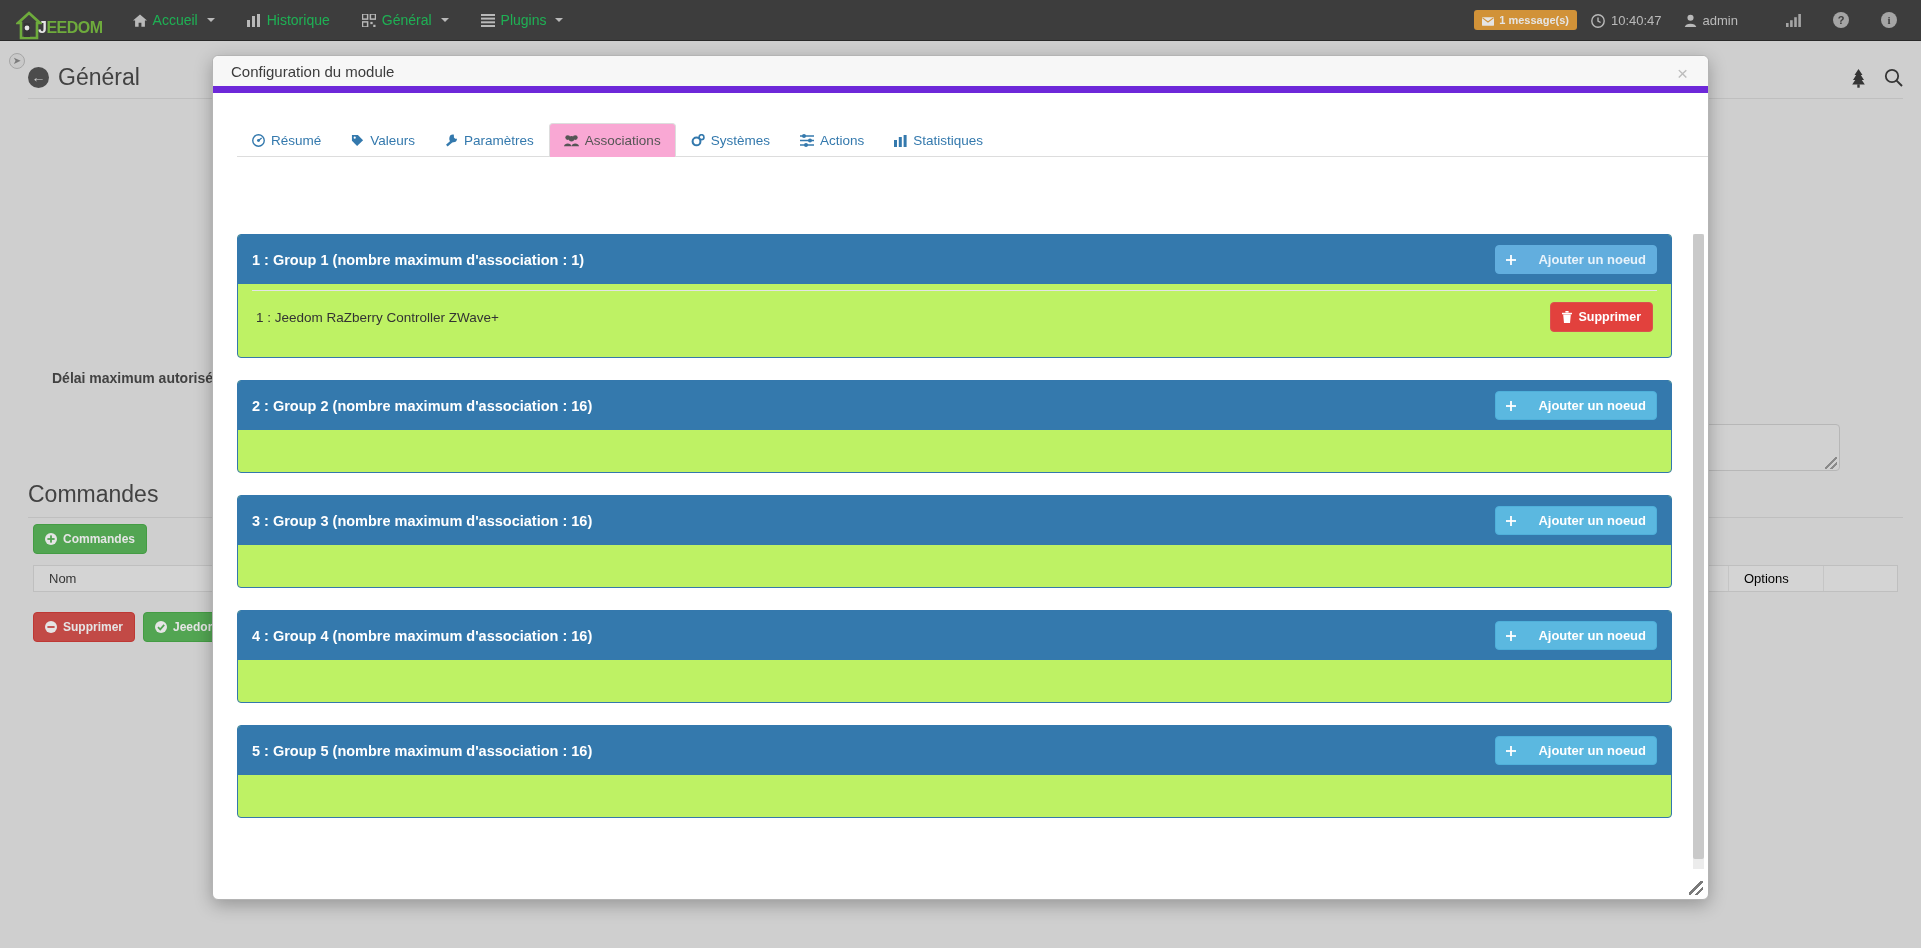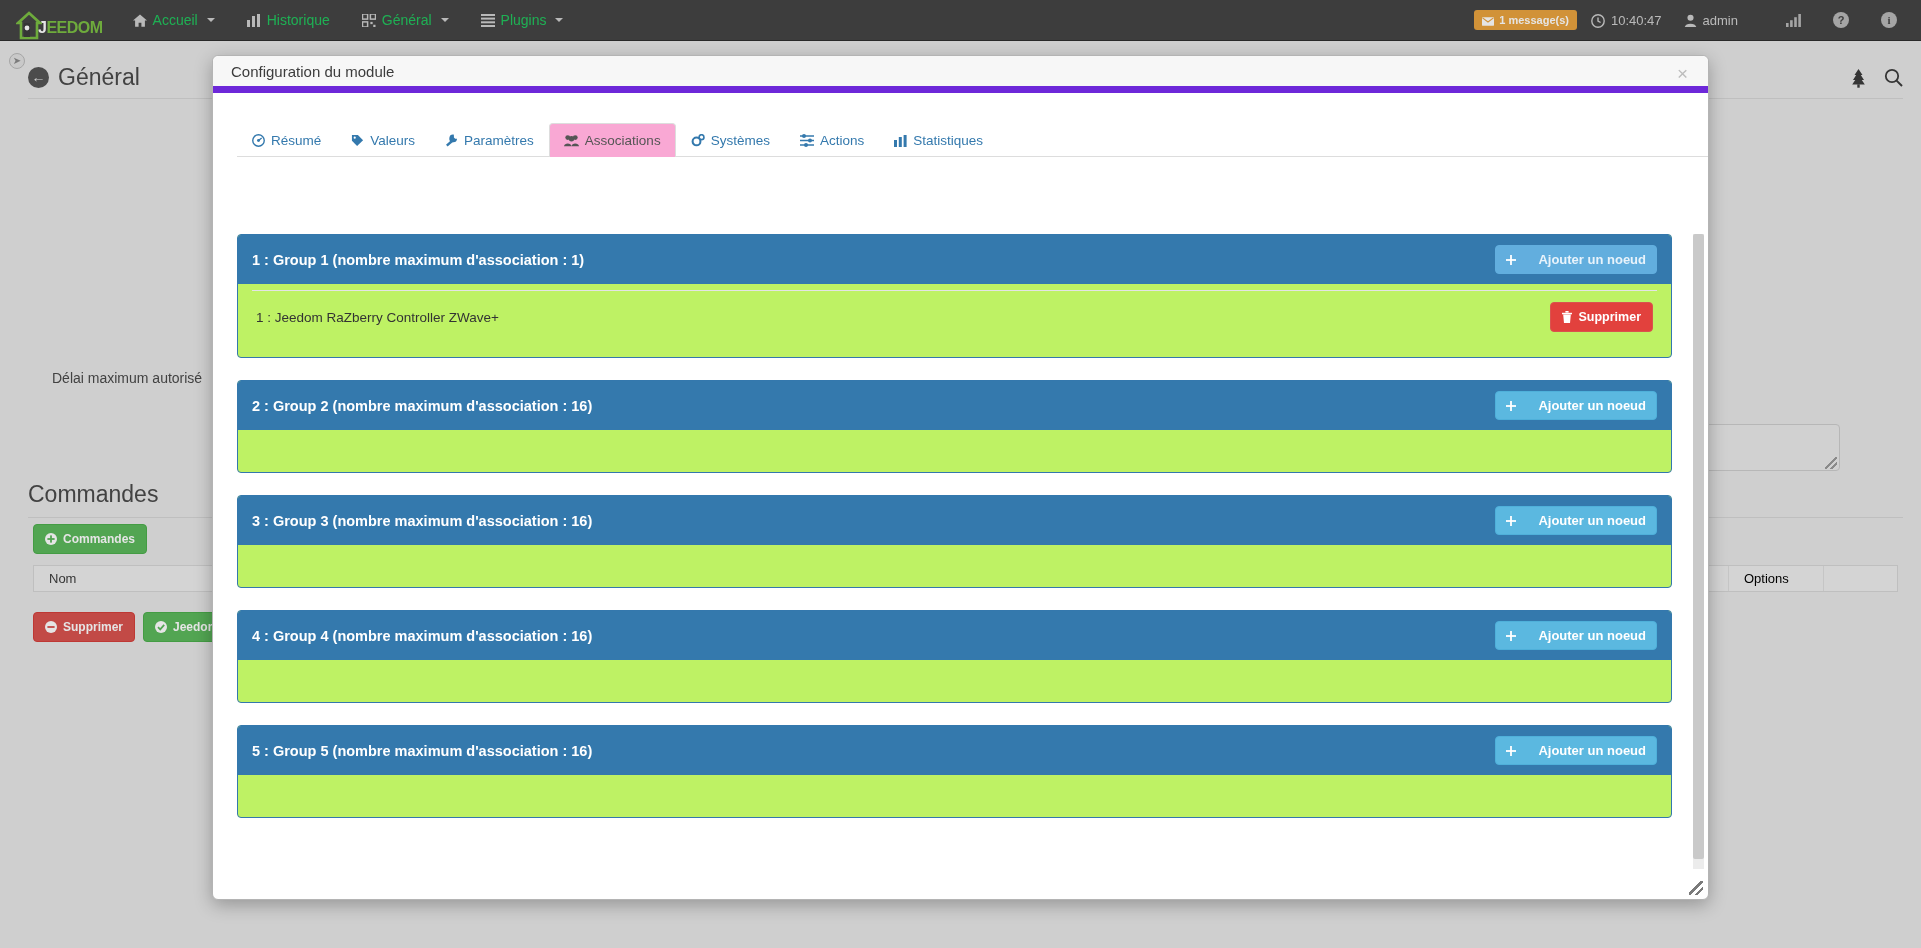--- a/index.html
+++ b/index.html
@@ -68,21 +68,21 @@
     display: flex; align-items: center;
     border-bottom: 1px solid #d5d5d5;
   }
   .page-title { font-size: 23px; color: #4a4a4a; display: flex; align-items: center; gap: 9px; font-weight: normal;}
   .circle-back {
     width: 21px; height: 21px; border-radius: 50%; background: #555;
     color: #e7e7e7; font-size: 14px; line-height: 20px; text-align: center; font-weight: bold;
   }
   .page-head-right { margin-left: auto; display: flex; align-items: center; gap: 16px; color: #3c3c3c; font-size: 19px; }
 
-  .bg-label { position: absolute; left: 42px; top: 329px; font-size: 14px; color: #4a4a4a; font-weight: normal; white-space: nowrap;}
+  .bg-label { position: absolute; left: 42px; top: 329px; font-size: 14px; color: #4a4a4a; font-weight: bold; white-space: nowrap;}
   .bg-section-title { position: absolute; left: 18px; top: 440px; font-size: 23px; color: #4a4a4a; }
   .bg-section-rule { position: absolute; left: 18px; right: 18px; top: 476px; border-bottom: 1px solid #d5d5d5; }
   .btn-green {
     position: absolute; left: 23px; top: 483px;
     background: #5cb85c; border: 1px solid #4cae4c; color: #fff;
     font-size: 12px; font-weight: bold; border-radius: 4px; padding: 7px 11px;
     display: flex; align-items: center; gap: 6px; cursor: pointer;
   }
   .bg-table {
     position: absolute; left: 23px; right: 23px; top: 524px; height: 27px;

